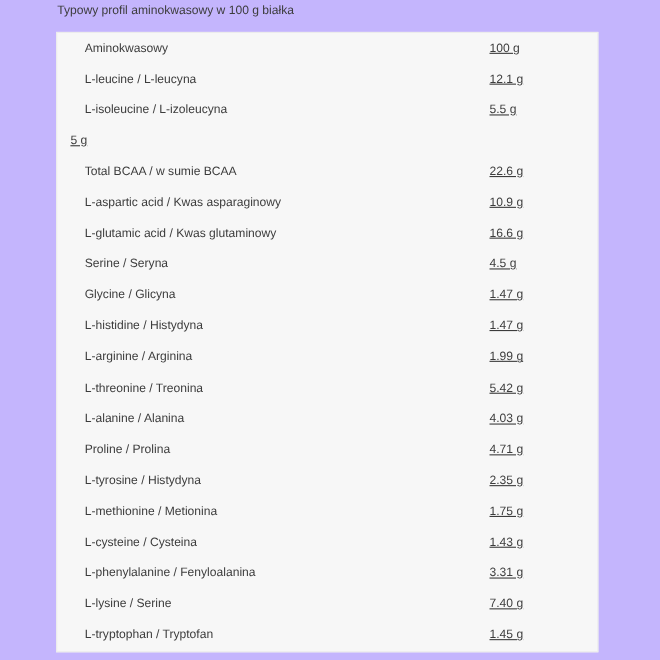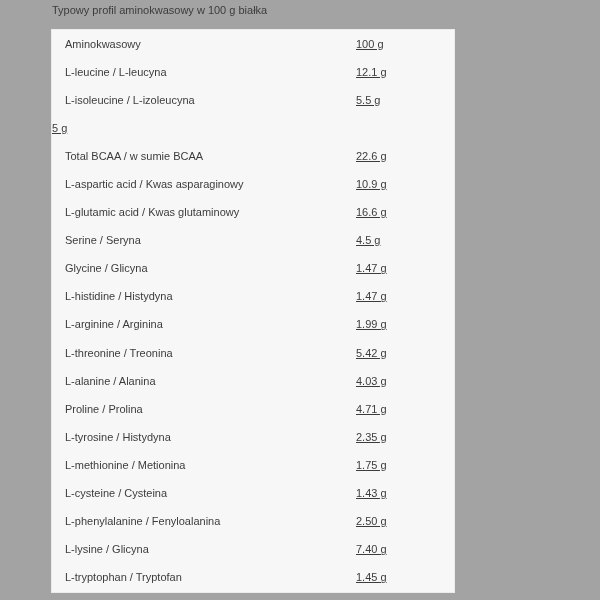--- a/index.html
+++ b/index.html
@@ -8,37 +8,38 @@
     height: 600px;
     background: #ffffff;
     font-family: "Liberation Sans", "DejaVu Sans", sans-serif;
     color: #3d3d3d;
     overflow: hidden;
   }
   .page {
     position: relative;
     width: 600px;
     height: 600px;
-    background: #a3a3a3;
+    background: #c4b5fd;
   }
   .page-title {
     position: absolute;
     left: 52px;
     top: 3px;
     font-size: 11px;
     line-height: 15px;
     color: #3c3c3c;
   }
   .amino-table {
     position: absolute;
     left: 51px;
     top: 29px;
-    width: 404px;
+    width: 493px;
     background: #f7f7f7;
     border: 1px solid #ececec;
+    padding-left: 12px;
   }
   .row {
     height: 28.1px;
     display: flex;
     align-items: center;
     font-size: 11px;
     line-height: 13px;
     color: #3c3c3c;
   }
   .row .label {
@@ -139,25 +140,25 @@
     <span class="value">1.75 g</span>
   </div>
 
   <div class="row">
     <span class="label">L-cysteine / Cysteina</span>
     <span class="value">1.43 g</span>
   </div>
 
   <div class="row">
     <span class="label">L-phenylalanine / Fenyloalanina</span>
-    <span class="value">2.50 g</span>
+    <span class="value">3.31 g</span>
   </div>
 
   <div class="row">
-    <span class="label">L-lysine / Glicyna</span>
+    <span class="label">L-lysine / Serine</span>
     <span class="value">7.40 g</span>
   </div>
 
   <div class="row">
     <span class="label">L-tryptophan / Tryptofan</span>
     <span class="value">1.45 g</span>
   </div>
 </div>
 </div>
 

